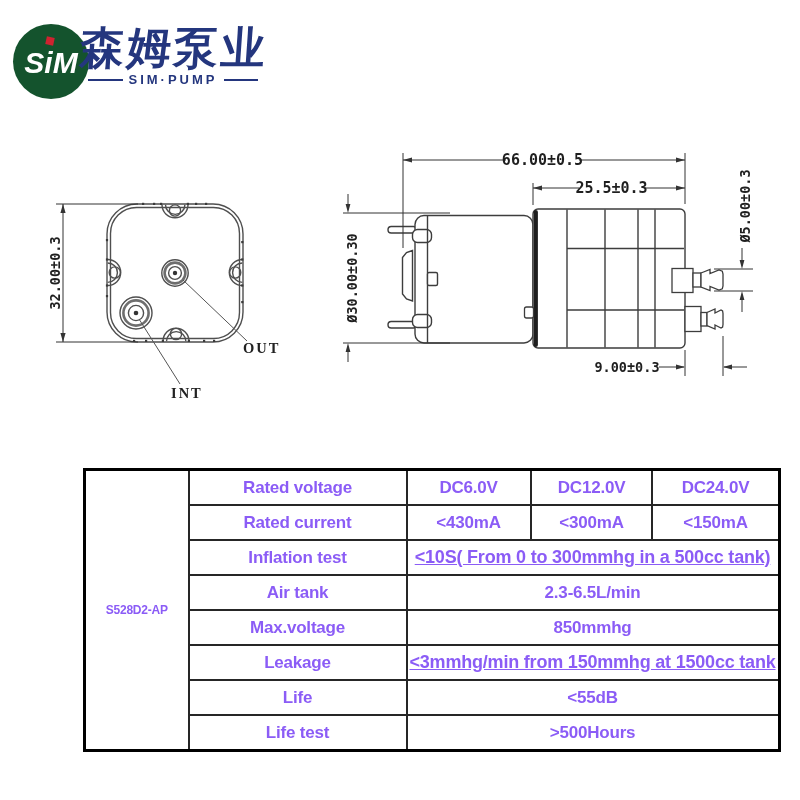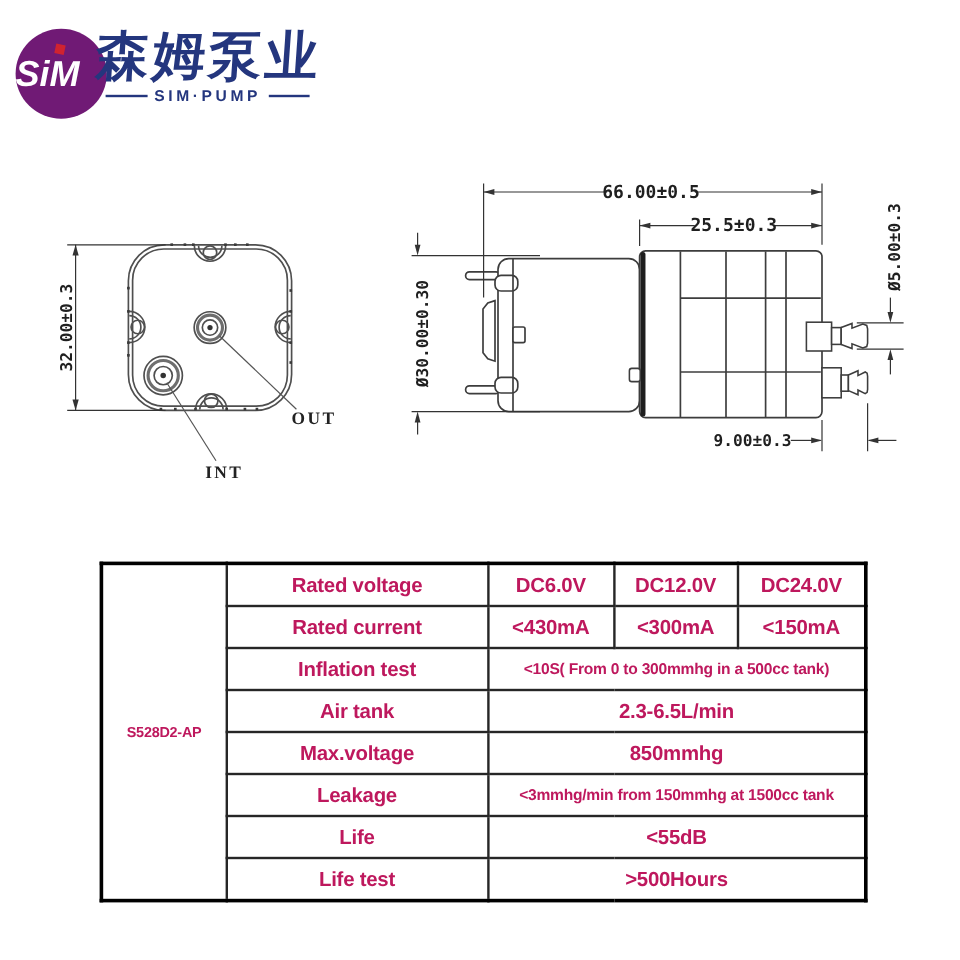--- a/index.html
+++ b/index.html
@@ -3,21 +3,21 @@
 <meta charset="utf-8">
 <style>
   html,body{margin:0;padding:0;}
   body{
     width:800px;height:800px;position:relative;background:#fff;overflow:hidden;
     font-family:"Liberation Sans","DejaVu Sans",sans-serif;
   }
   
   .logo-circle{
     position:absolute;left:13px;top:24px;width:76px;height:75px;border-radius:50%;
-    background:#701a75;display:flex;align-items:center;
+    background:#14532d;display:flex;align-items:center;justify-content:center;
   }
   .logo-sim{
     color:#fff;font-style:italic;font-weight:bold;font-size:30px;letter-spacing:0px;
     transform:translateY(1px);
   }
   .logo-red-dot{
     position:absolute;left:33px;top:13px;width:8px;height:8px;background:#cf2330;
     transform:rotate(12deg);
   }
   .brand-cn{
@@ -44,25 +44,25 @@
     font-family:"Liberation Serif","DejaVu Serif",serif;
     font-size:14.5px;font-weight:bold;fill:#222;letter-spacing:2px;
   }
   
   .spec-table{
     position:absolute;left:83px;top:468px;border-collapse:collapse;table-layout:fixed;
     border:3px solid #000;
   }
   .spec-table td{
     border:2px solid #262626;text-align:center;vertical-align:middle;
-    font-weight:bold;font-size:17px;color:#be185d;height:33px;padding:0 2px;
+    font-weight:bold;font-size:17px;color:#8b5cf6;height:33px;padding:0 2px;
     letter-spacing:-0.2px;white-space:nowrap;overflow:hidden;
   }
   .spec-table td.model-cell{font-size:12px;}
-  .spec-table td.small-text{font-size:13px;}
+  .spec-table td.small-text{font-size:18px;text-decoration:underline;}
 </style>
 </head>
 <body>
 
 <div class="logo-circle">
   <span class="logo-sim">SiM</span>
   <span class="logo-red-dot"></span>
 </div>
 <div class="brand-cn">森姆泵业</div>
 <div class="brand-en">

